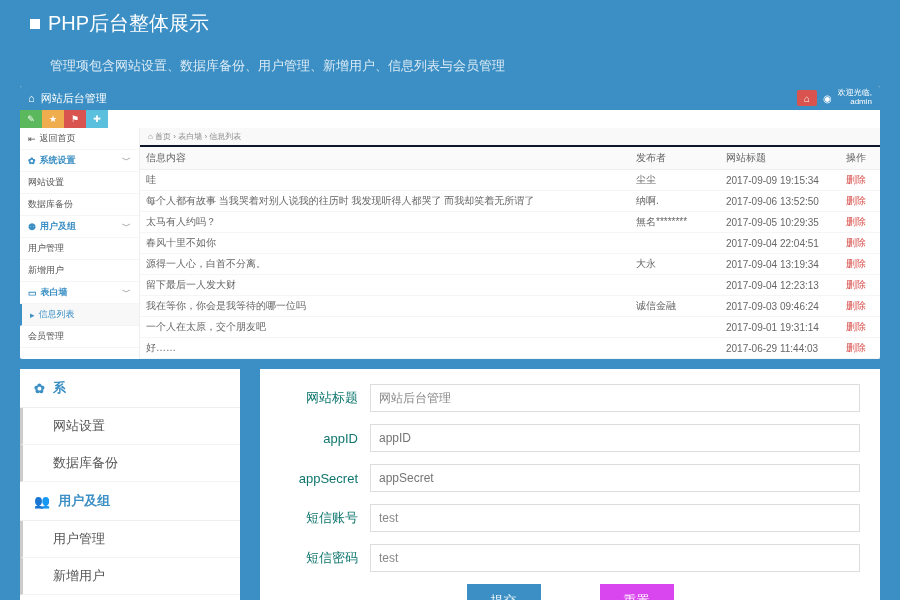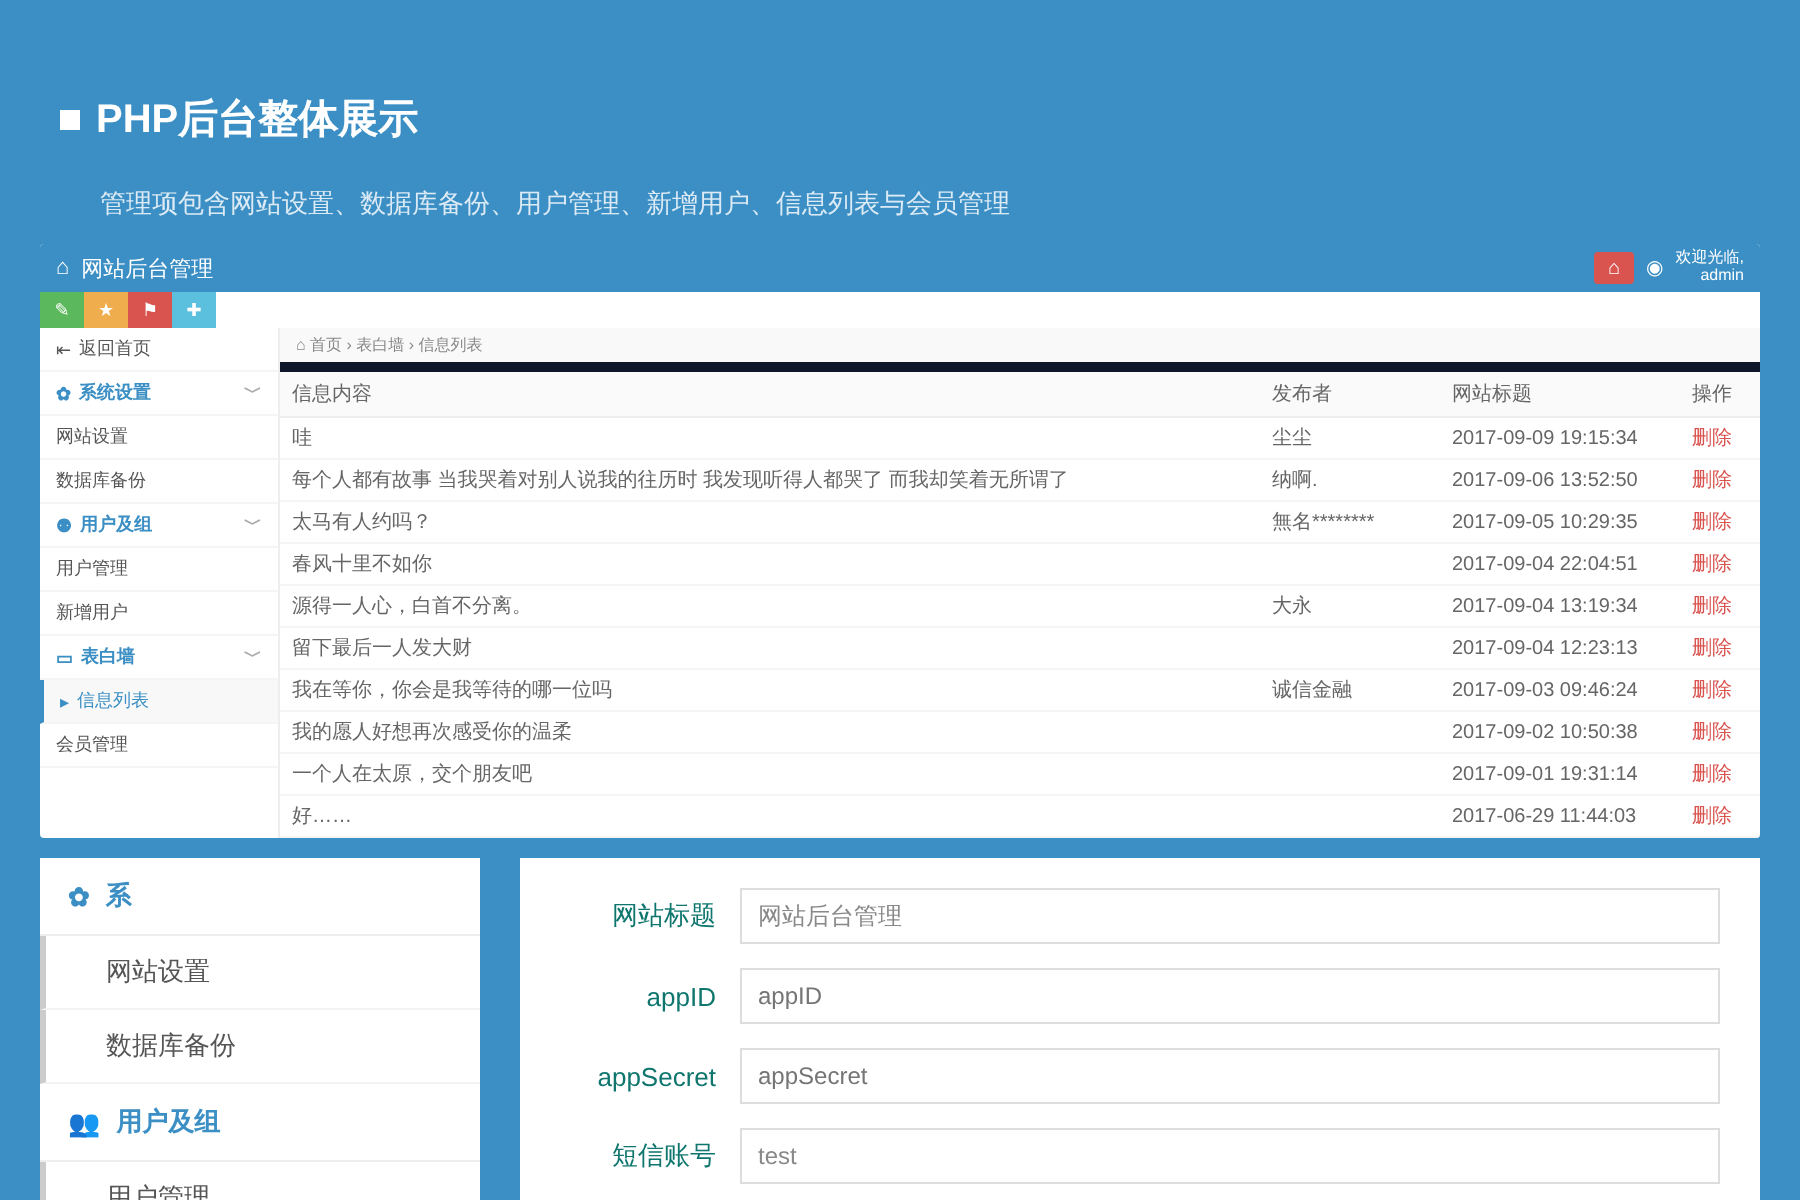--- a/index.html
+++ b/index.html
@@ -1,19 +1,19 @@
 <!DOCTYPE html>
 <html><head>
 <meta charset="utf-8">
 <style>
 * { margin: 0; padding: 0; box-sizing: border-box; font-family: "Microsoft YaHei", Arial, sans-serif; }
 body { background: #3b8fc4; width: 900px; height: 600px; overflow: hidden; position: relative; }
 
 .page-header { padding: 10px 30px 5px; }
-.page-title { color: #fff; font-size: 20px; font-weight: 700; display: flex; align-items: center; gap: 8px; margin-top: 36px; }
+.page-title { color: #fff; font-size: 20px; font-weight: 400; display: flex; align-items: center; gap: 8px; }
 .page-title .sq { width: 10px; height: 10px; background: #fff; display: inline-block; }
 .page-subtitle { color: #dbeaf5; font-size: 13px; margin-top: 20px; margin-left: 20px; }
 
 .panel1 { background: #fff; margin: 6px 20px 0; border-radius: 2px; overflow: hidden; font-size: 10px; }
 .topbar { background: #3b8fc4; height: 24px; display: flex; align-items: center; color: #fff; padding: 0 8px; justify-content: space-between; }
 .topbar-left { display: flex; align-items: center; gap: 6px; }
 .topbar-right { display: flex; align-items: center; gap: 6px; }
 .home-icon { font-size: 11px; }
 .brand { font-size: 11px; }
 .topbar .redbtn { background: #d9534f; width: 20px; height: 16px; display: inline-flex; align-items: center; justify-content: center; border-radius: 2px; }
@@ -24,21 +24,21 @@
 .tb1 { background: #5cb85c; } .tb2 { background: #f0ad4e; } .tb3 { background: #d9534f; } .tb4 { background: #5bc0de; }
 
 .panel1-body { display: flex; }
 .sidebar1 { width: 120px; border-right: 1px solid #eee; font-size: 9px; }
 .sb-item { padding: 4px 8px; border-bottom: 1px solid #f5f5f5; color: #555; display: flex; align-items: center; gap: 4px; }
 .sb-head { color: #3b8fc4; font-weight: bold; }
 .sb-item.active { background: #f8f8f8; color: #3b8fc4; border-left: 2px solid #3b8fc4; }
 .sb-item .chev { margin-left: auto; color: #aaa; }
 
 .content1 { flex: 1; }
-.breadcrumb { background: #f9f9f9; padding: 3px 8px; font-size: 8px; color: #888; border-bottom: 5px solid #0f172a; }
+.breadcrumb { background: #f9f9f9; padding: 3px 8px; font-size: 8px; color: #888; border-bottom: 2px solid #0f172a; }
 .table1 { width: 100%; font-size: 10px; border-collapse: collapse; }
 .table1 th { text-align: left; padding: 4px 6px; color: #666; border-bottom: 1px solid #eee; background: #fafafa; font-weight: normal; }
 .table1 td { padding: 3px 6px; color: #666; border-bottom: 1px solid #f5f5f5; }
 .table1 .act { color: #d9534f; }
 
 .panel2wrap { display: flex; margin: 10px 20px 0; gap: 20px; }
 .sidebar2 { background: #fff; width: 220px; font-size: 13px; height: 280px; position: relative; }
 .sb2-head { padding: 10px 14px; color: #3b8fc4; font-weight: bold; display: flex; align-items: center; gap: 8px; border-bottom: 1px solid #eee; }
 .sb2-item { padding: 9px 14px 9px 30px; color: #555; border-bottom: 1px solid #f3f3f3; border-left: 3px solid #ccc; }
 
@@ -172,26 +172,20 @@
               <td>2017-09-04 12:23:13</td>
               <td class="act">删除</td>
             </tr>
             <tr>
               <td>我在等你，你会是我等待的哪一位吗</td>
               <td>诚信金融</td>
               <td>2017-09-03 09:46:24</td>
               <td class="act">删除</td>
             </tr>
             <tr>
-              <td>我的愿人好想再次感受你的温柔</td>
-              <td></td>
-              <td>2017-09-02 10:50:38</td>
-              <td class="act">删除</td>
-            </tr>
-            <tr>
               <td>一个人在太原，交个朋友吧</td>
               <td></td>
               <td>2017-09-01 19:31:14</td>
               <td class="act">删除</td>
             </tr>
             <tr>
               <td>好……</td>
               <td></td>
               <td>2017-06-29 11:44:03</td>
               <td class="act">删除</td>

